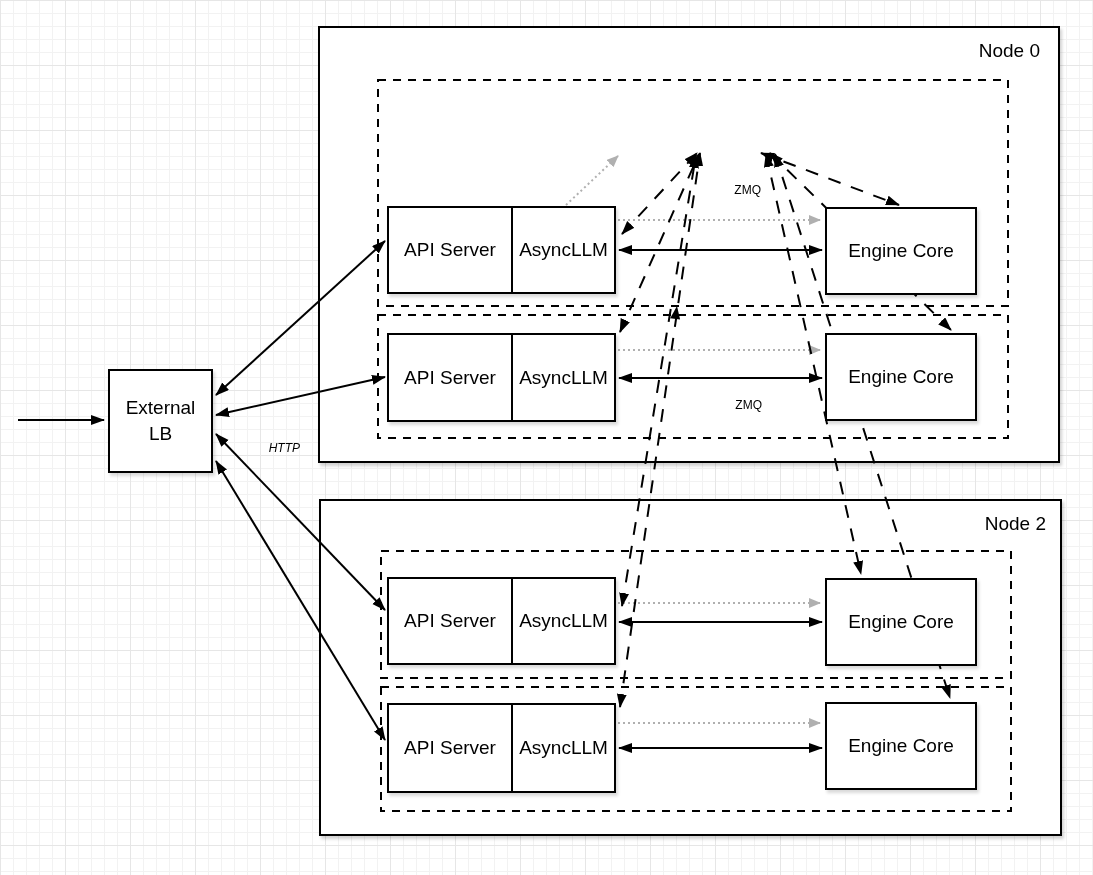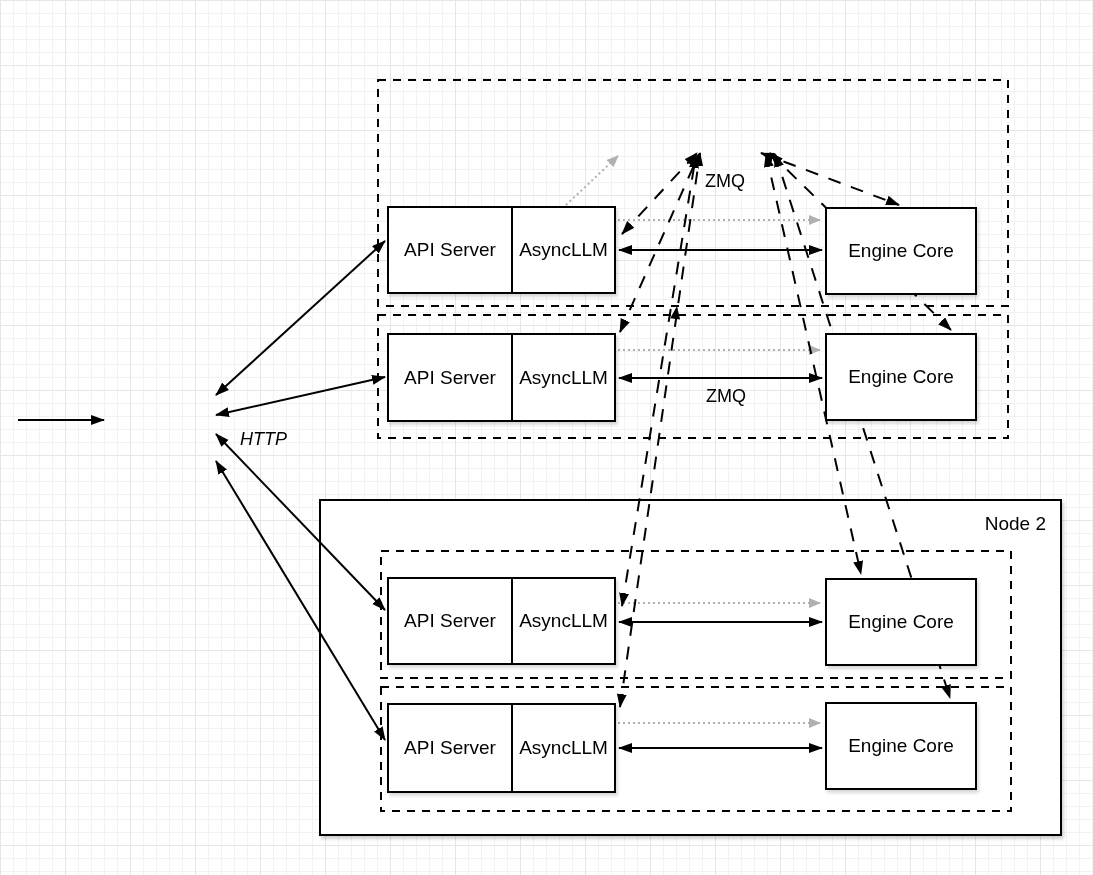--- a/index.html
+++ b/index.html
@@ -31,31 +31,34 @@
   .lb{flex-direction:column; line-height:1.35; text-align:center;}
   .pair{
     position:absolute; left:387px; width:229px; background:#fff; border:2px solid #000;
     box-sizing:border-box; display:flex; z-index:10; font-size:19px;
     box-shadow:2px 3px 3px rgba(0,0,0,0.15);
   }
   .cell{display:flex; align-items:center; justify-content:center; white-space:nowrap;}
   .cell.api{width:124px; border-right:2px solid #000; box-sizing:border-box;}
   .cell.async{flex:1;}
   .engine{left:825px; width:152px;}
-  .edge-label{position:absolute; font-size:18px; z-index:12; text-align:left;}
+  .edge-label{position:absolute; font-size:12px; z-index:12; text-align:right;margin-top:12px;}
   .solid{stroke:#000; stroke-width:2; fill:none;}
   .dash{stroke:#000; stroke-width:2; fill:none; stroke-dasharray:13 11;}
   .dot{stroke:#b0b0b0; stroke-width:2; fill:none; stroke-dasharray:2 3;}
   .dashedbox{fill:none; stroke:#000; stroke-width:2; stroke-dasharray:8 7;}
 </style>
 </head>
 <body>
 
 <div class="page">
 
+  <div class="node" style="left:318px; top:26px; width:742px; height:437px;">
+    <div class="node-label" style="top:12px; right:18px;">Node 0</div>
+  </div>
   <div class="node" style="left:319px; top:499px; width:743px; height:337px;">
     <div class="node-label" style="top:12px; right:14px;">Node 2</div>
   </div>
 
   <svg class="arrows" width="1093" height="875" viewBox="0 0 1093 875">
     <defs>
       <marker id="arrow" markerWidth="15" markerHeight="11" refX="13" refY="5" orient="auto-start-reverse" markerUnits="userSpaceOnUse">
         <path d="M0,0 L14,5 L0,10 Z" fill="#000"></path>
       </marker>
       <marker id="arrowg" markerWidth="13" markerHeight="11" refX="11" refY="5" orient="auto" markerUnits="userSpaceOnUse">
@@ -100,20 +103,24 @@
       <line class="dash" x1="620" y1="707" x2="700" y2="153" marker-start="url(#arrow)" marker-end="url(#arrow)"></line>
       <path d="M-13,-5 L0,0 L-13,5 Z" transform="translate(677,306) rotate(-81.8)" fill="#000"></path>
       <line class="dash" x1="761" y1="153" x2="899" y2="205" marker-start="url(#arrow)" marker-end="url(#arrow)"></line>
       <line class="dash" x1="770" y1="153" x2="951" y2="330" marker-start="url(#arrow)" marker-end="url(#arrow)"></line>
       <line class="dash" x1="766" y1="154" x2="861" y2="574" marker-start="url(#arrow)" marker-end="url(#arrow)"></line>
       <line class="dash" x1="775" y1="154" x2="950" y2="698" marker-start="url(#arrow)" marker-end="url(#arrow)"></line>
     </g>
   </svg>
 
 
+  <div class="box lb" style="left:108px; top:369px; width:105px; height:104px;">
+    <span>External</span>
+    <span>LB</span>
+  </div>
 
   <div class="pair" style="top:206px; height:88px;">
     <div class="cell api">API Server</div>
     <div class="cell async">AsyncLLM</div>
   </div>
   <div class="pair" style="top:333px; height:89px;">
     <div class="cell api">API Server</div>
     <div class="cell async">AsyncLLM</div>
   </div>
   <div class="pair" style="top:577px; height:88px;">

